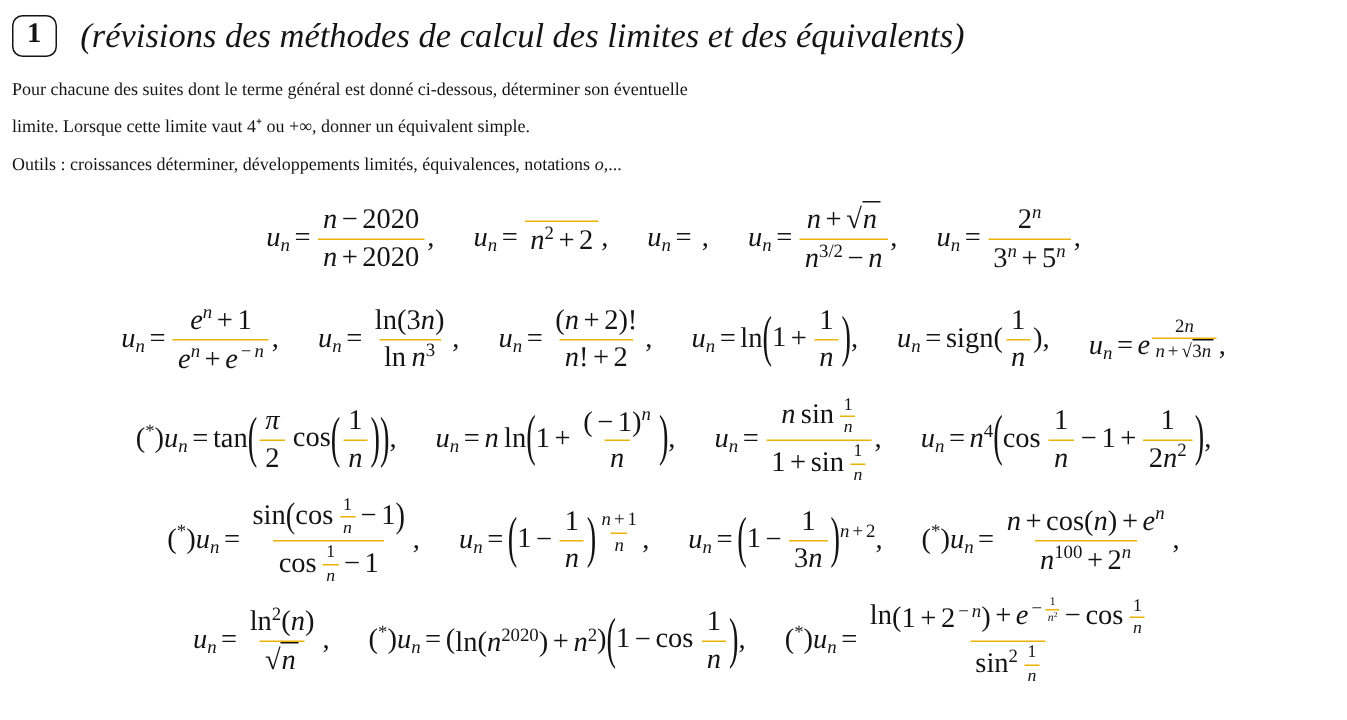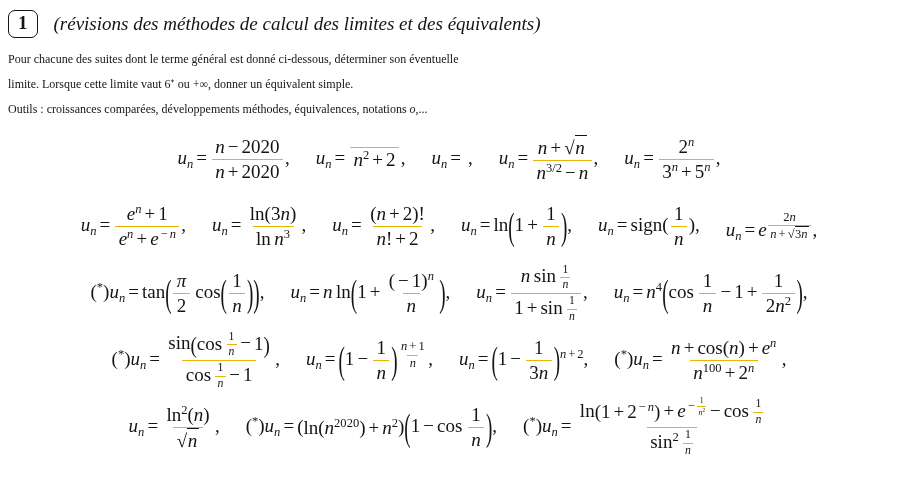--- a/index.html
+++ b/index.html
@@ -11,21 +11,21 @@
     overflow: hidden;
   }
   .page { padding: 8px 8px 0 8px; }
 
   
   .header { display: flex; align-items: center; gap: 16px; margin: 2px 0 9px 0; }
   .num-box {
     border: 1.6px solid #141414; border-radius: 7px;
     padding: 0 9px 2px 9px; font-weight: bold; font-size: 19px; line-height: 24px;
   }
-  .title { font-style: italic; font-size: 19px; text-align: center; }
+  .title { font-style: italic; font-size: 23px; text-align: center; }
 
   
   .para { font-size: 12px; line-height: 25px; }
   .para > div { white-space: nowrap; }
   .para .it { font-style: italic; }
 
   
   #formulas { margin-top: 4px; }
   .formula-row {
     height: 67px; display: flex; align-items: center; justify-content: center;
@@ -62,22 +62,22 @@
 </head>
 <body>
 
 <div class="page">
   <div class="header">
     <span class="num-box">1</span>
     <span class="title">(révisions des méthodes de calcul des limites et des équivalents)</span>
   </div>
   <div class="para">
     <div>Pour chacune des suites dont le terme général est donné ci-dessous, déterminer son éventuelle</div>
-    <div>limite. Lorsque cette limite vaut 6⁺ ou +∞, donner un équivalent simple.</div>
-    <div><span>Outils : croissances comparées, développements méthodes, équivalences, notations </span><span class="it">o</span><span>,...</span></div>
+    <div>limite. Lorsque cette limite vaut 4⁺ ou +∞, donner un équivalent simple.</div>
+    <div><span>Outils : croissances déterminer, développements limités, équivalences, notations </span><span class="it">o</span><span>,...</span></div>
   </div>
   <div id="formulas">
       <div class="formula-row">
         <span class="formula"><span class="mrow"><span class="mi">u</span><sub><span class="mrow"><span class="mi">n</span></span></sub><span class="mop">=</span><span class="frac">
               <span class="num"><span class="mrow"><span class="mi">n</span><span class="mop">−</span><span class="mn">2</span><span class="mn">0</span><span class="mn">2</span><span class="mn">0</span></span></span>
               <span class="den"><span class="mrow"><span class="mi">n</span><span class="mop">+</span><span class="mn">2</span><span class="mn">0</span><span class="mn">2</span><span class="mn">0</span></span></span>
             </span><span class="mn">,</span></span></span>
         <span class="formula"><span class="mrow"><span class="mi">u</span><sub><span class="mrow"><span class="mi">n</span></span></sub><span class="mop">=</span><span class="frac">
               <span class="den"><span class="mrow"><span class="mi">n</span><sup><span class="mrow"><span class="mn">2</span></span></sup><span class="mop">+</span><span class="mn">2</span></span></span>
             </span><span class="mn">,</span></span></span>

